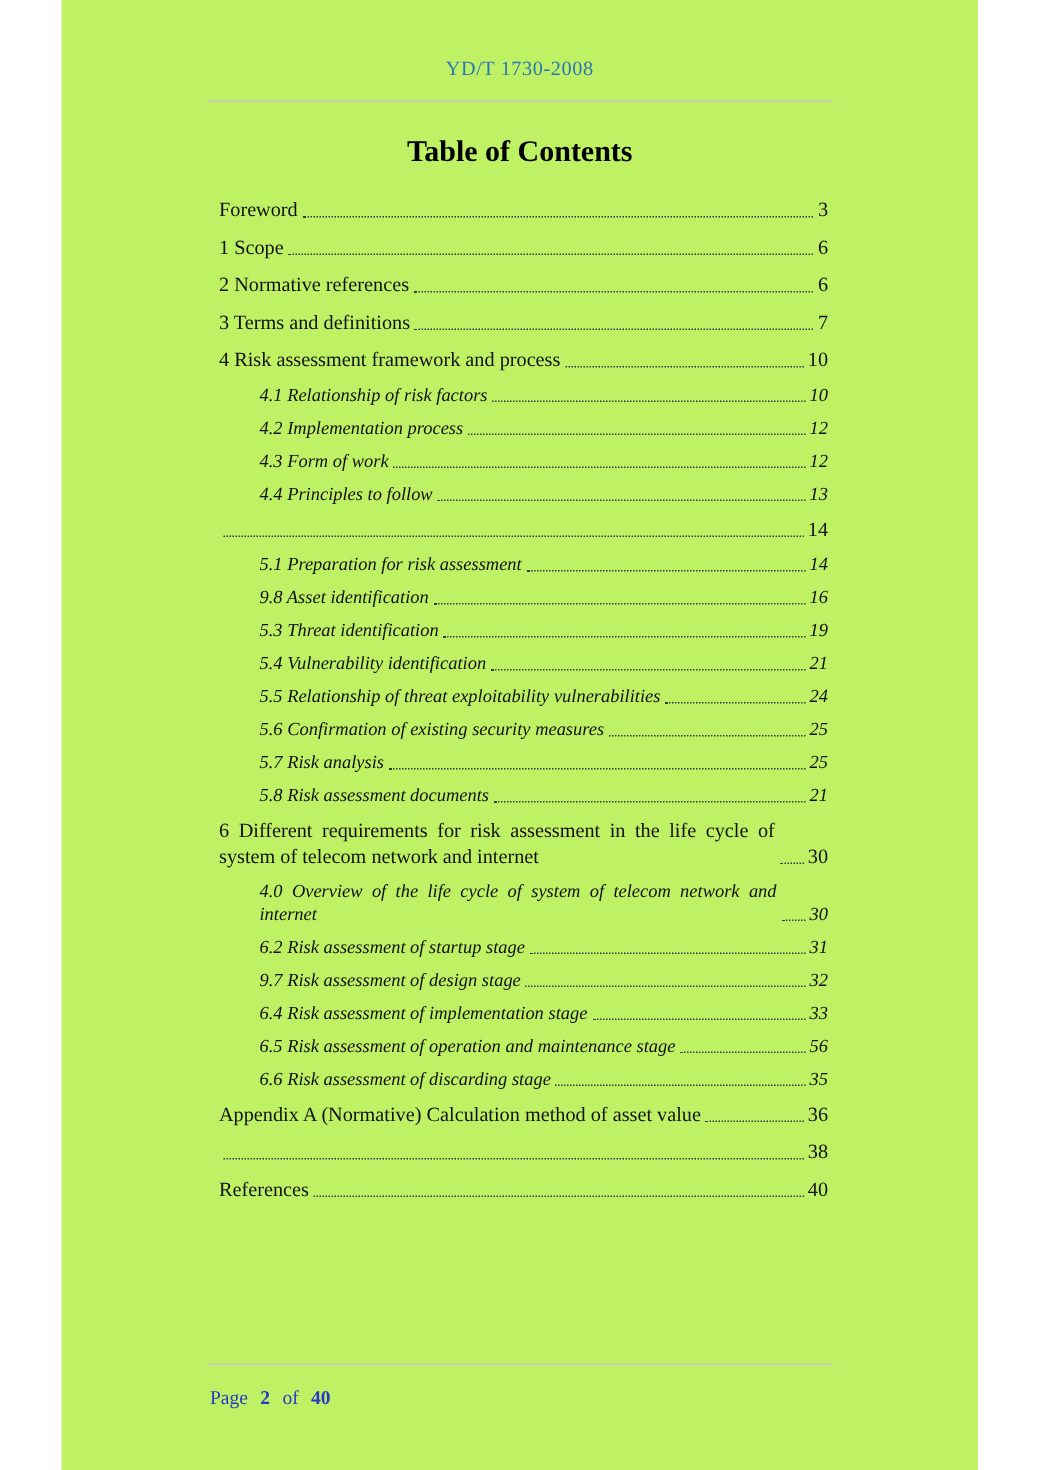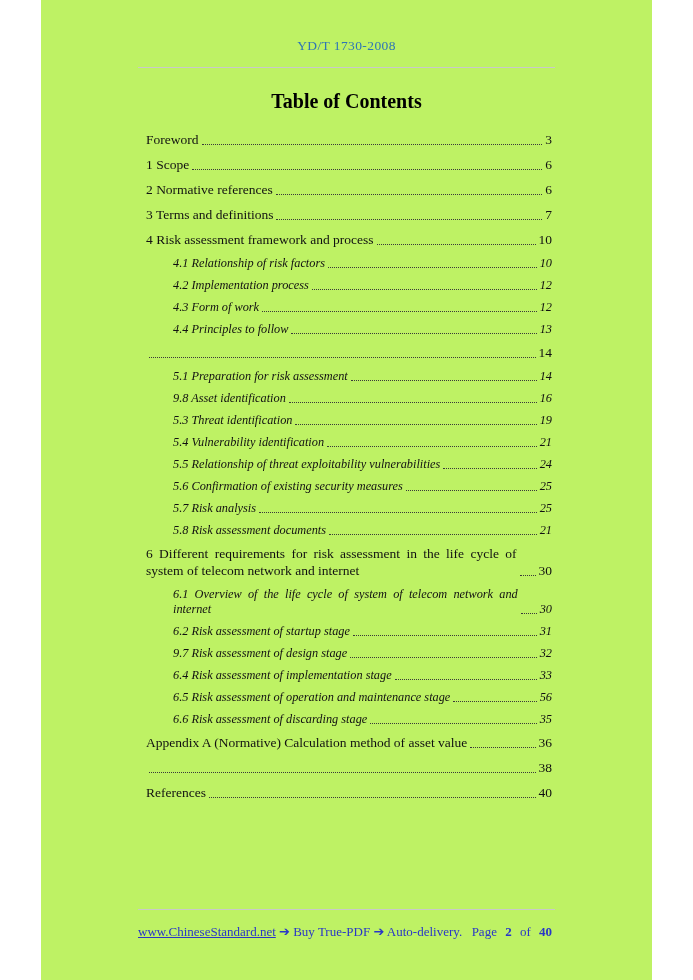--- a/index.html
+++ b/index.html
@@ -196,21 +196,21 @@
       <span class="toc-entry-page">21</span>
     </div>
 
     <div class="toc-entry level-1">
       <span class="toc-entry-label">6 Different requirements for risk assessment in the life cycle of system of telecom network and internet</span>
       <span class="leader"></span>
       <span class="toc-entry-page">30</span>
     </div>
 
     <div class="toc-entry level-2">
-      <span class="toc-entry-label">6.1 Overview of the life cycle of system of telecom network and internet</span>
+      <span class="toc-entry-label">4.0 Overview of the life cycle of system of telecom network and internet</span>
       <span class="leader"></span>
       <span class="toc-entry-page">30</span>
     </div>
 
     <div class="toc-entry level-2">
       <span class="toc-entry-label">6.2 Risk assessment of startup stage</span>
       <span class="leader"></span>
       <span class="toc-entry-page">31</span>
     </div>
 
@@ -252,24 +252,20 @@
     <div class="toc-entry level-1">
       <span class="toc-entry-label">References</span>
       <span class="leader"></span>
       <span class="toc-entry-page">40</span>
     </div>
   </div>
 
   <div class="footer-rule"></div>
 
   <div class="footer">
-    <div class="footer-left">
-      <span class="site-link">www.ChineseStandard.net</span>
-      <span>➔ Buy True-PDF ➔ Auto-delivery.</span>
-    </div>
     <div class="footer-right">
       <span class="word">Page</span>
       <span class="num">2</span>
       <span class="word">of</span>
       <span class="num">40</span>
     </div>
   </div>
 
 </div>
 

